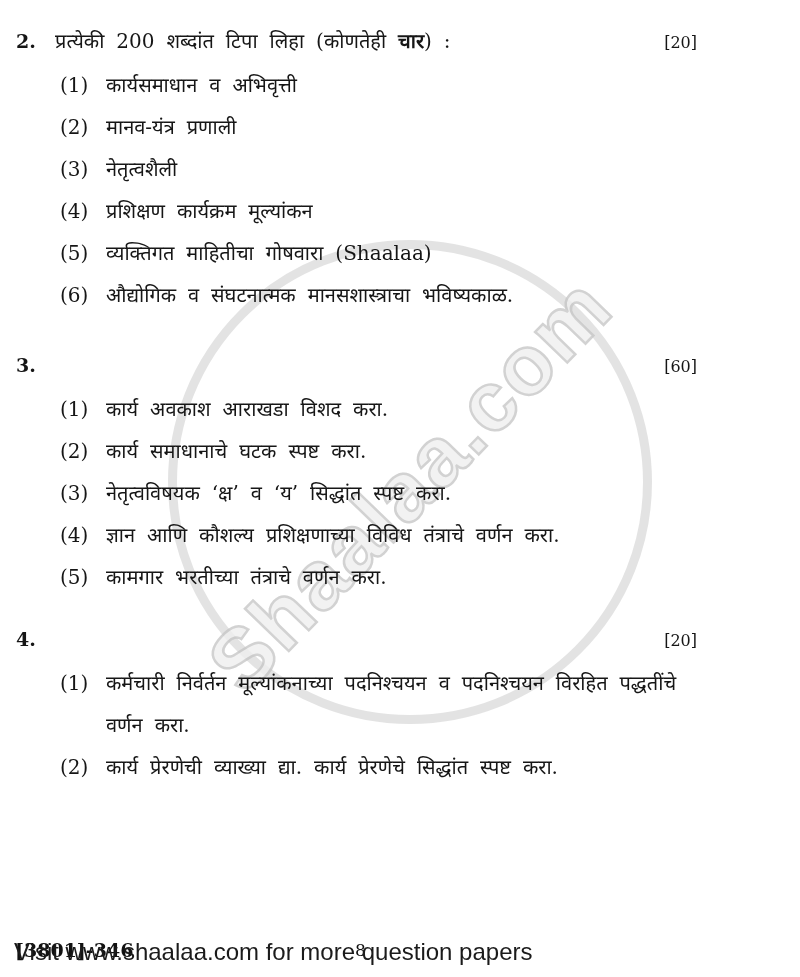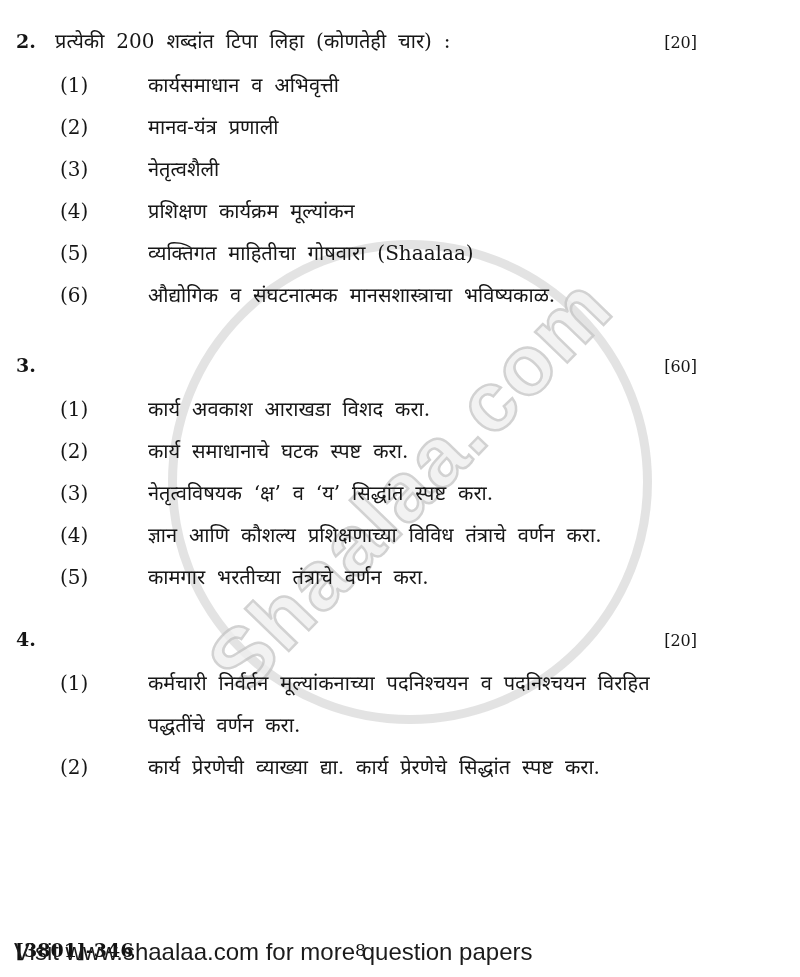--- a/index.html
+++ b/index.html
@@ -67,32 +67,32 @@
     font-size: 19px;
     word-spacing: 0;
   }
   .q-header .marks {
     margin-left: auto;
     font-size: 16px;
     word-spacing: 0;
     padding-left: 8px;
     white-space: nowrap;
   }
-  .bold { font-weight: normal; }
+  .bold { font-weight: bold; }
   .q-item {
     display: flex;
     margin-left: 44px;
     line-height: 42px;
     word-spacing: 0.28em;
   }
   .item-num {
     flex: 0 0 46px;
     word-spacing: 0;
   }
-  .item-text { flex: 1; margin-left: 42px; }
+  .item-text { flex: 1; }
 
   
   .footer { position: absolute; left: 0; top: 1px; width: 643px; height: 977px; z-index: 3; pointer-events: none; }
   .paper-code {
     position: absolute;
     left: 15px;
     top: 938px;
     font-family: "DejaVu Serif", "Liberation Serif", serif;
     font-weight: bold;
     font-size: 19px;

